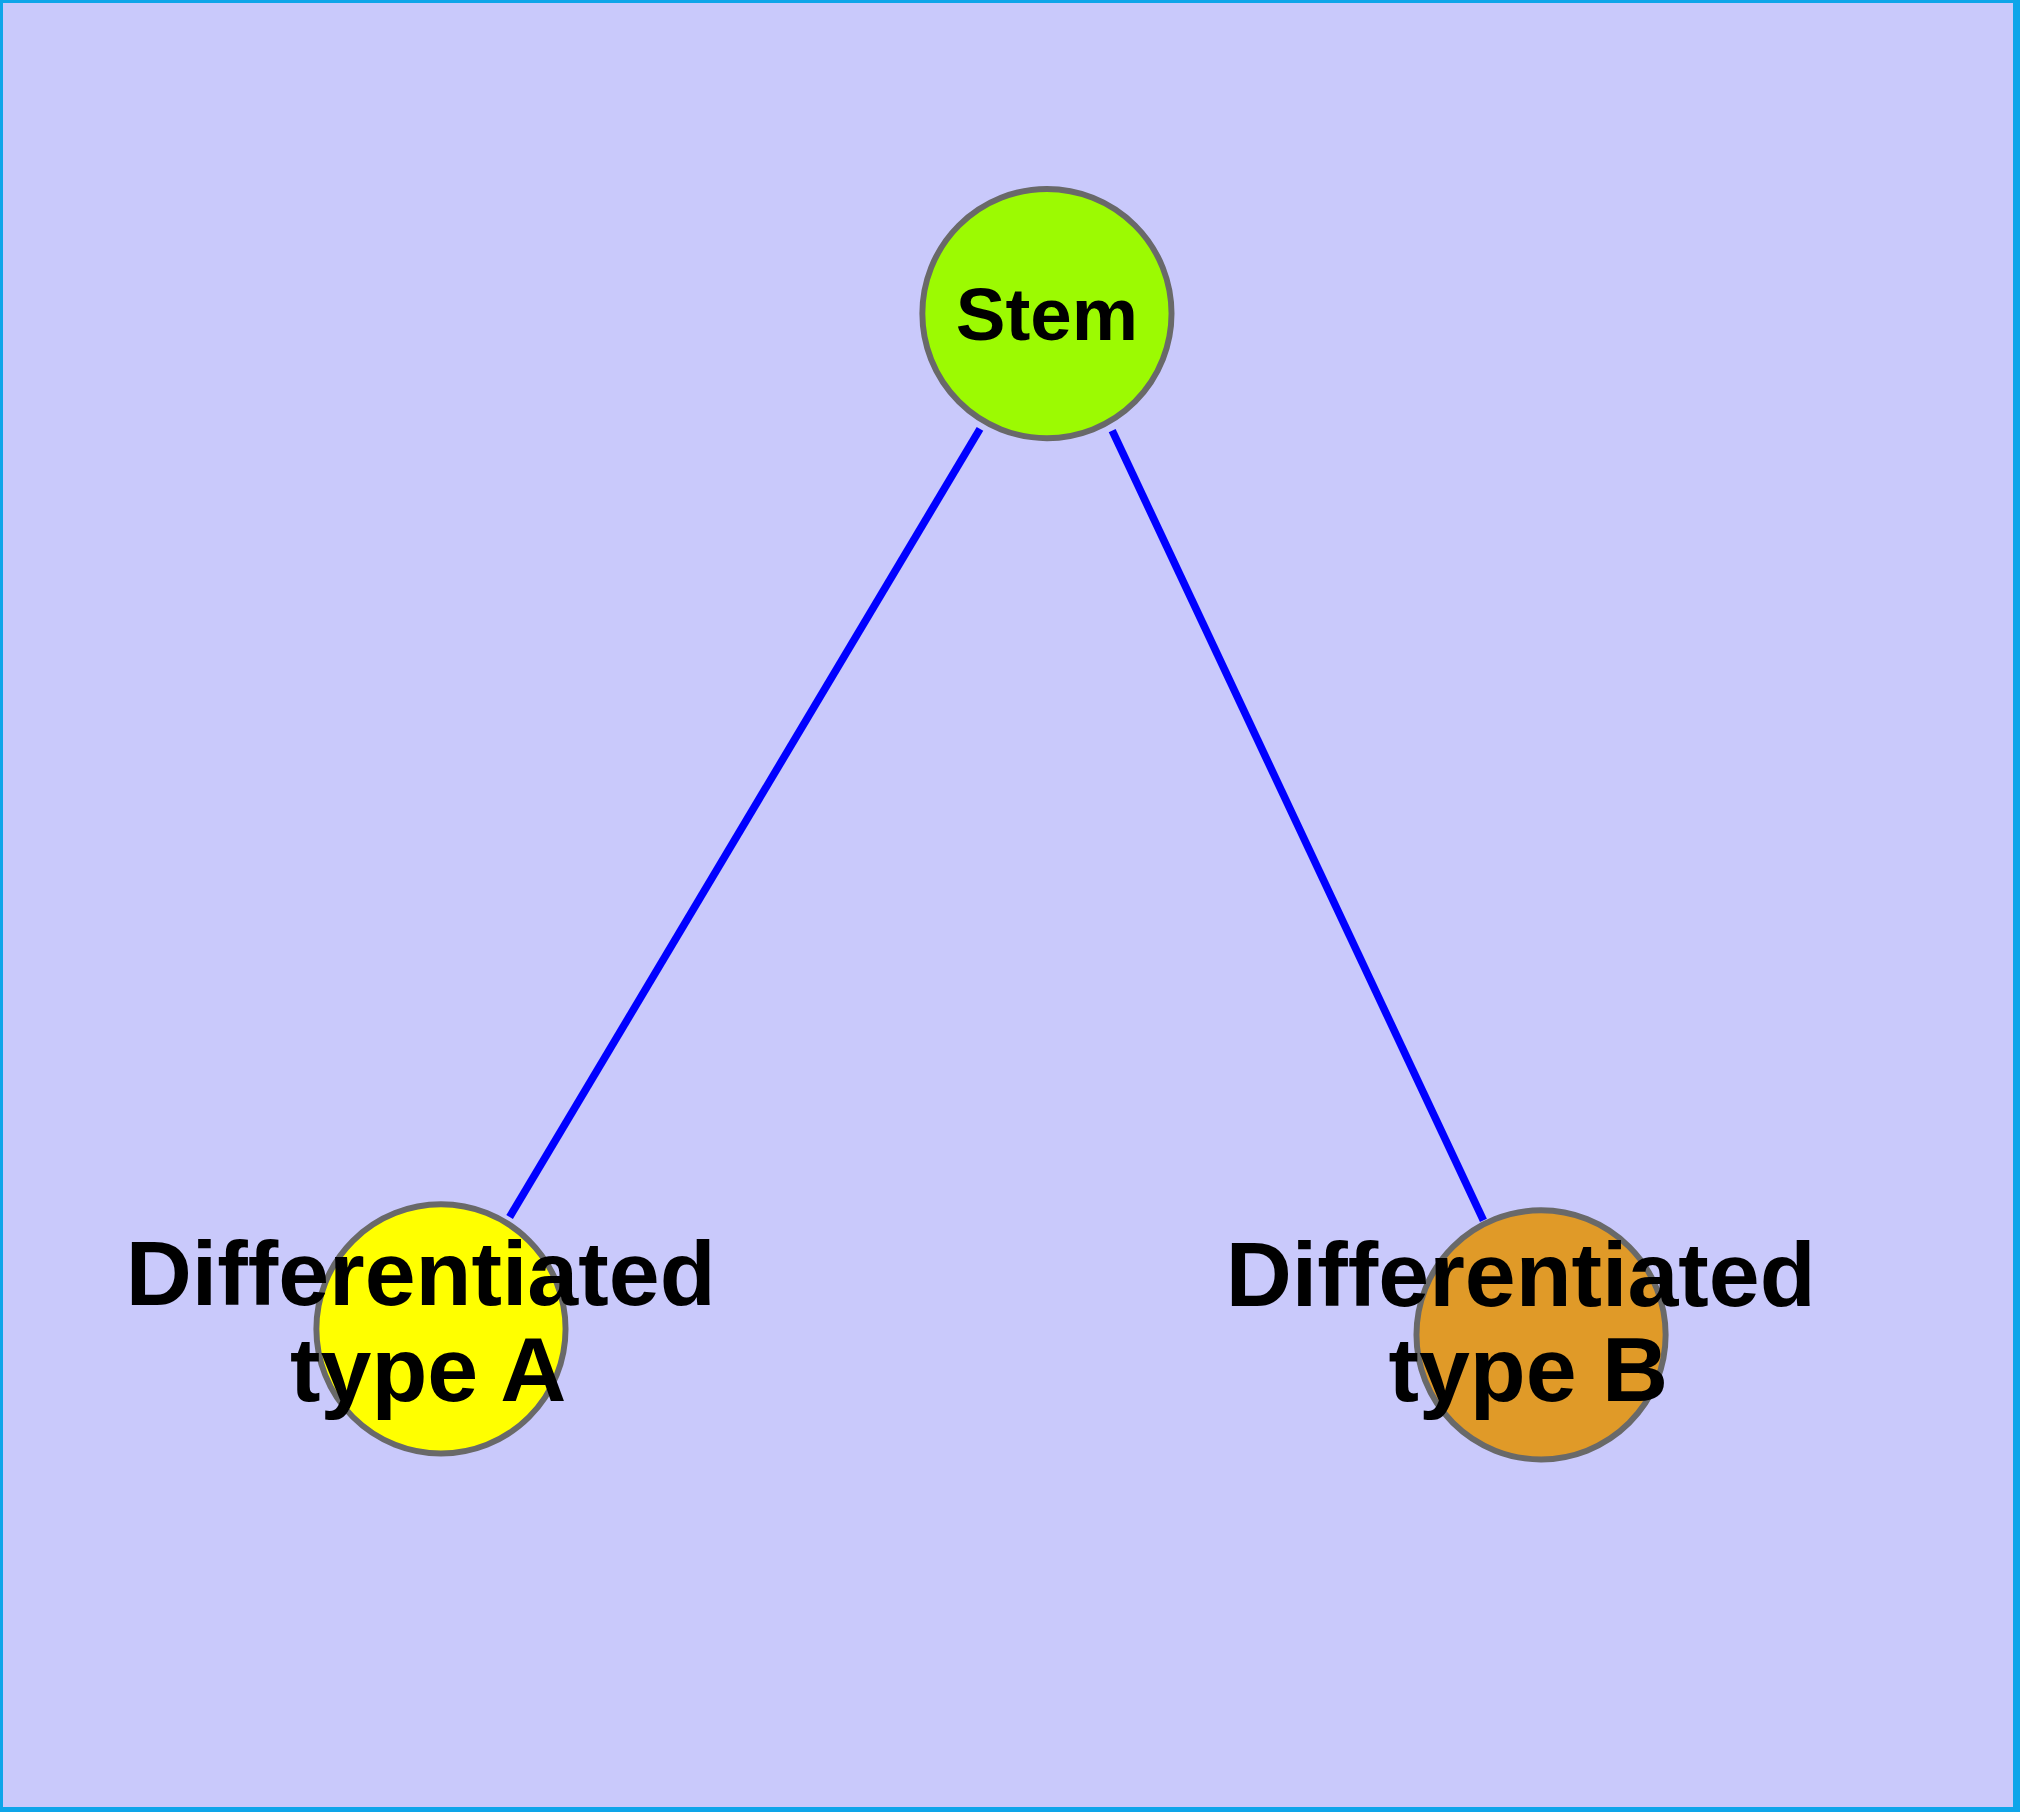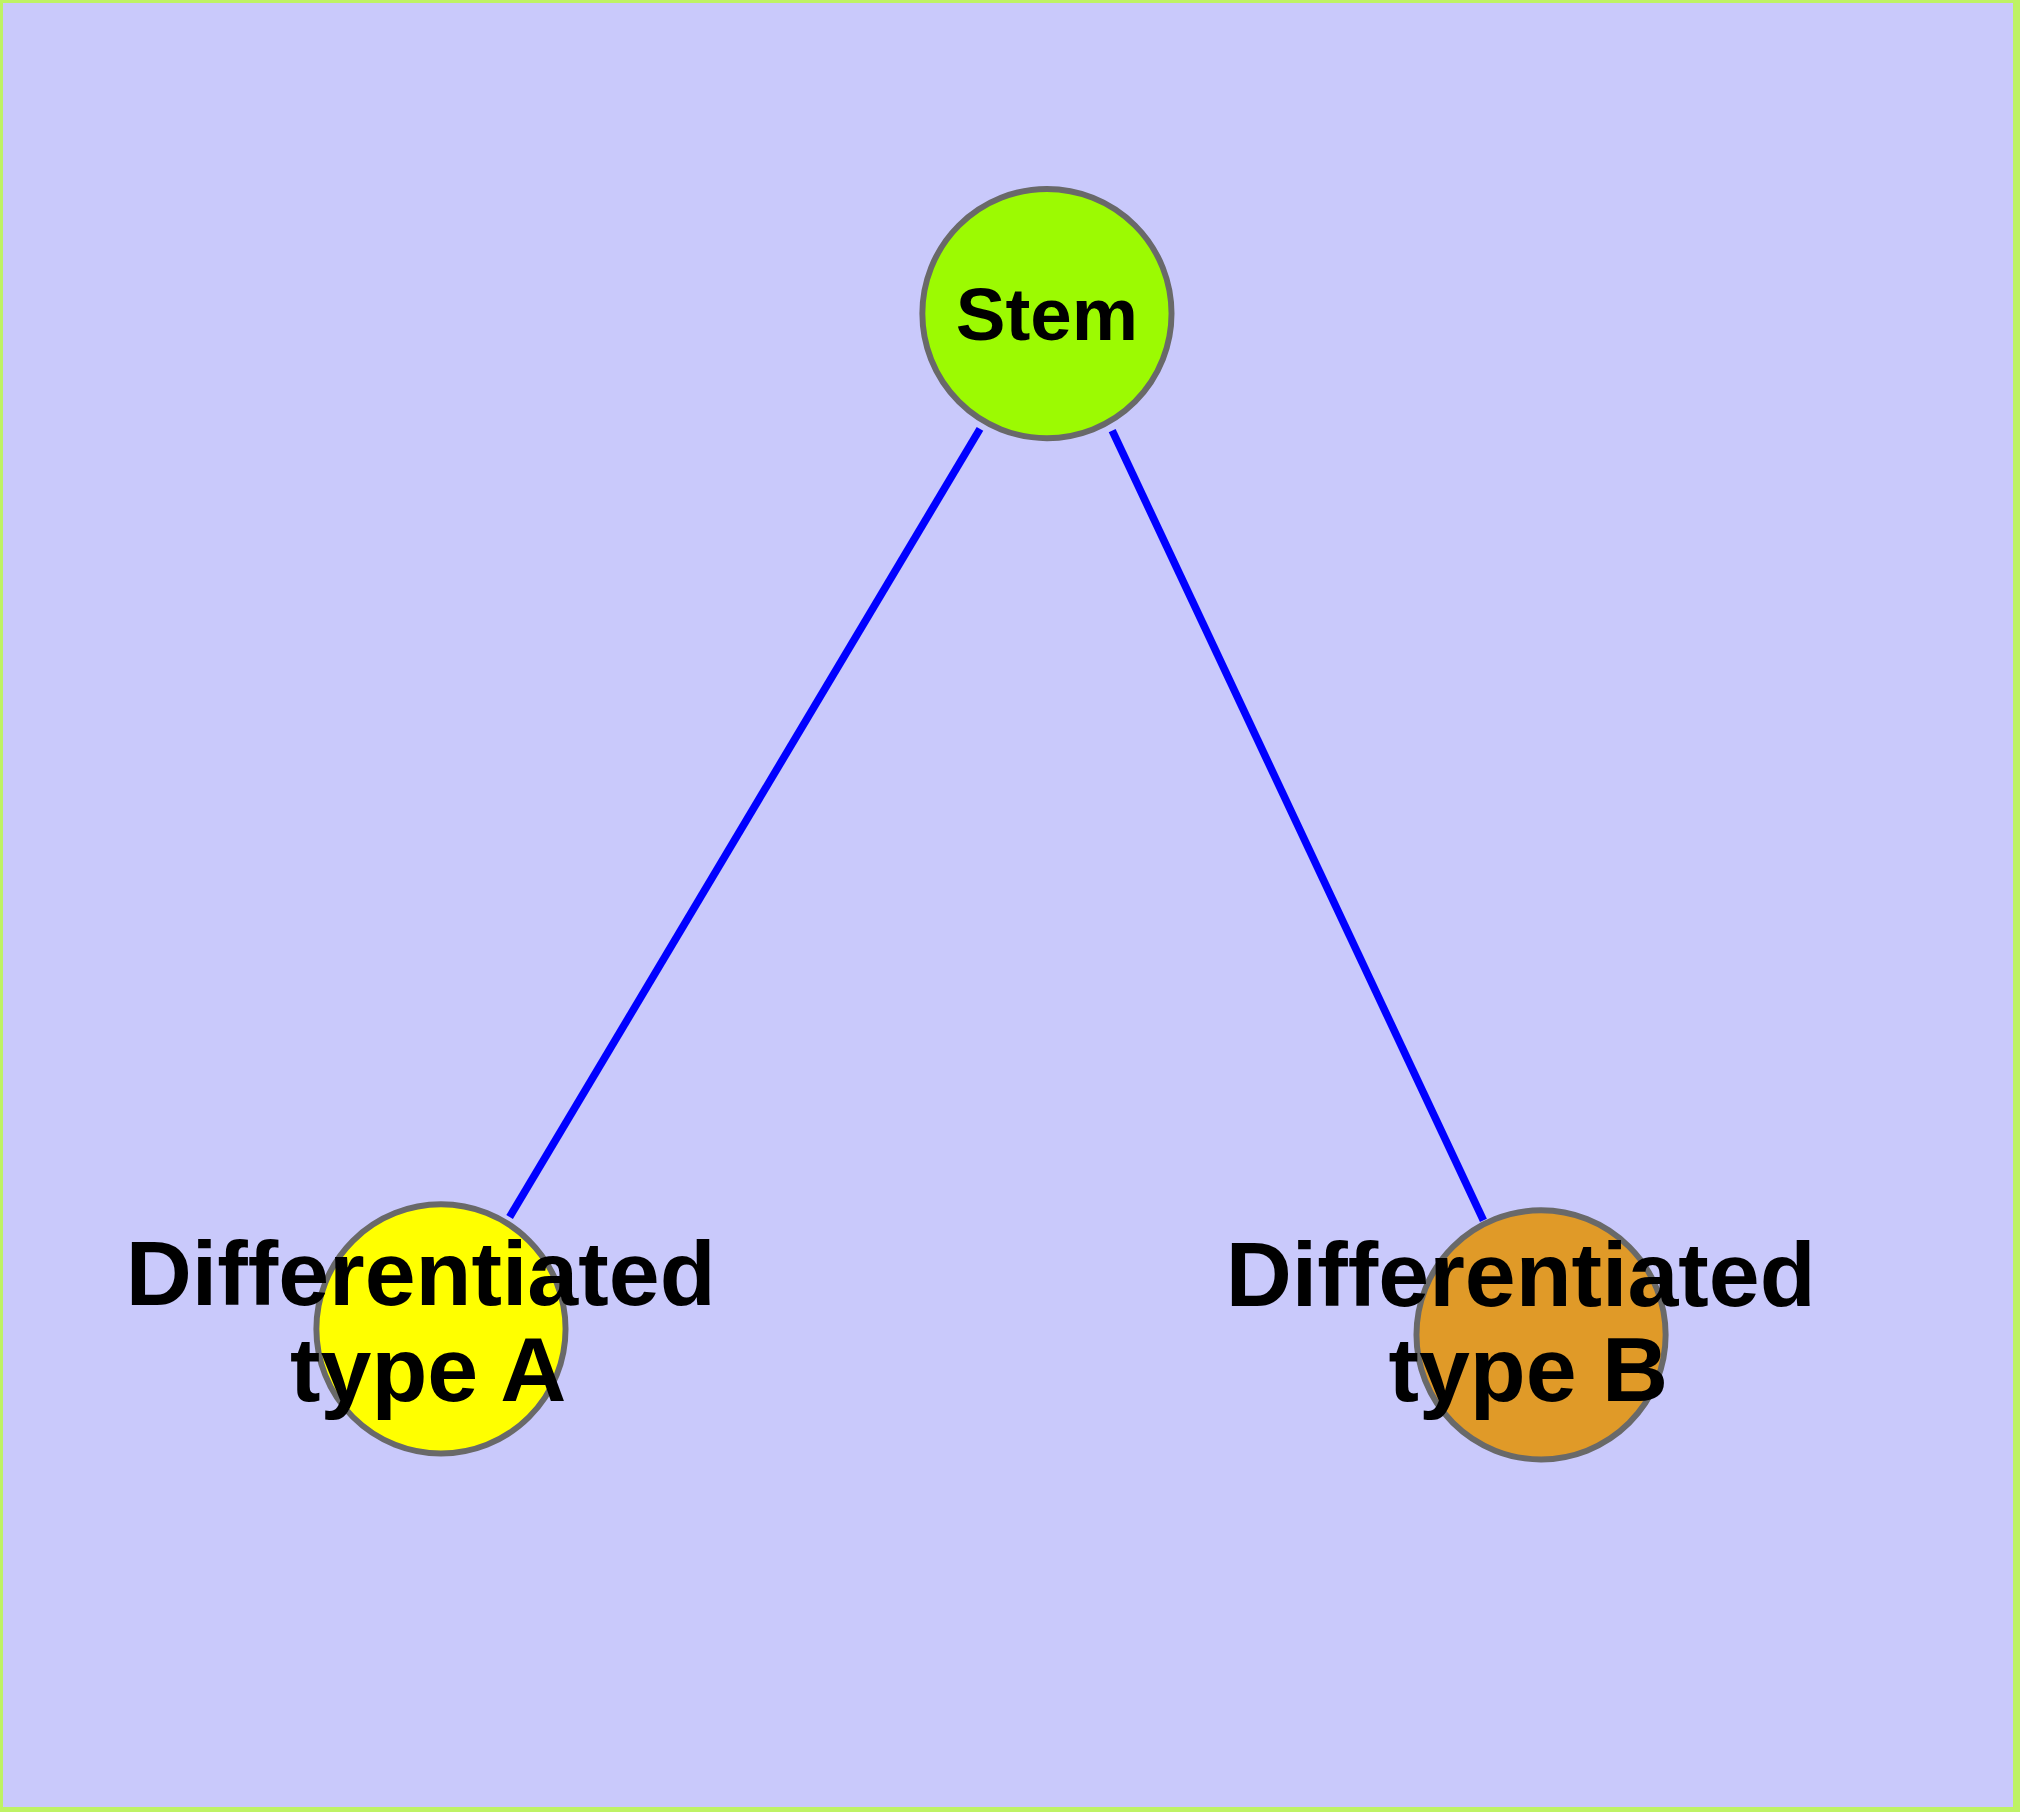--- a/index.html
+++ b/index.html
@@ -5,21 +5,21 @@
 <style>
   html, body {
     margin: 0;
     padding: 0;
     background: #ffffff;
   }
   #canvas {
     position: relative;
     width: 2021px;
     height: 1812px;
-    background: #bef264;
+    background: #0ea5e9;
     overflow: hidden;
     font-family: "Liberation Sans", sans-serif;
   }
   #plot-area {
     position: absolute;
     left: 3.4px;
     top: 3.4px;
     width: 2010px;
     height: 1804px;
     background: #c9c9fb;

